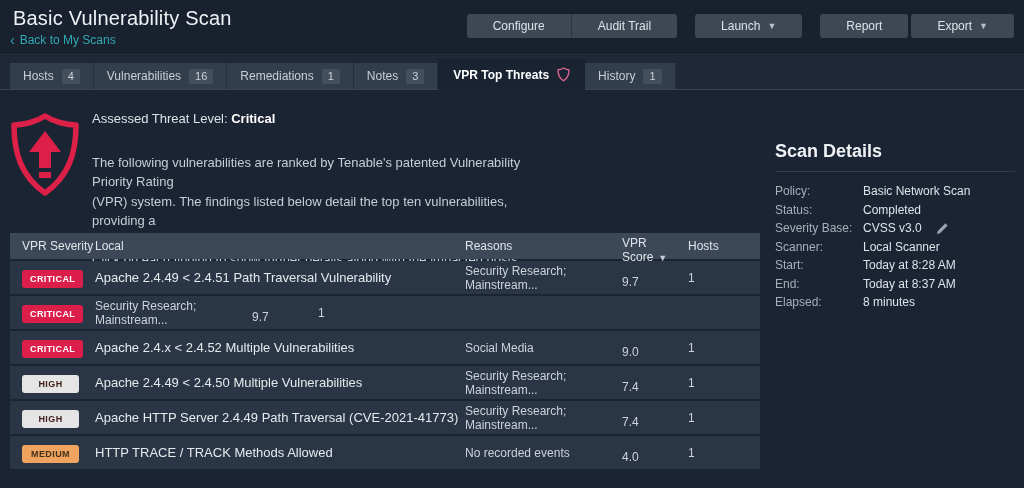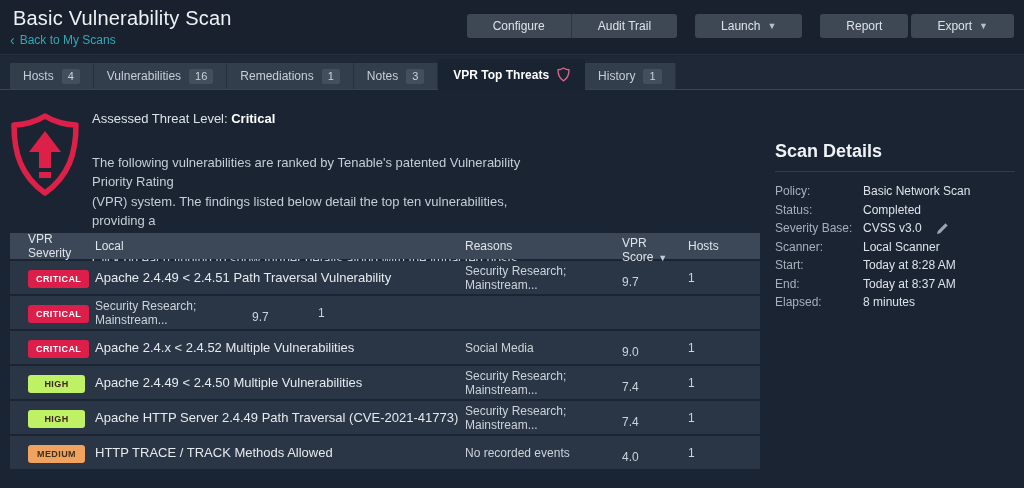--- a/index.html
+++ b/index.html
@@ -75,35 +75,35 @@
   
   .vuln-table { position:absolute; left:10px; top:233px; width:750px; }
   .t-head {
     display:flex; align-items:center; height:26px;
     background:#3c4857; color:#dfe4ea; font-size:12px;
   }
   .t-row {
     display:flex; align-items:center; height:33px; margin-top:2px;
     background:#2a3545; cursor:pointer;
   }
-  .col-sev { width:85px; padding-left:18px; }
+  .col-sev { width:85px; padding-left:12px; }
   .col-name { width:370px; }
   .col-reasons { width:157px; }
   .col-score { width:66px;margin-top:8px; }
   .col-hosts { width:72px; }
   .t-row .col-name { font-size:13px; color:#e5eaee; }
   .t-row .col-reasons, .t-row .col-score, .t-row .col-hosts { font-size:12px; color:#ccd3db; }
   .sort-caret { font-size:9px; color:#c3cbd4; margin-left:5px; }
   .badge {
     display:inline-block; min-width:57px; text-align:center;
     font-size:9px; font-weight:bold; letter-spacing:0.4px;
     padding:4px 8px; border-radius:3px;
   }
   .badge-critical { background:#dc1e4b; color:#ffffff; }
-  .badge-high     { background:#bef264; color:#42211c; }
+  .badge-high     { background:#e5e5e5; color:#42211c; }
   .badge-medium   { background:#efa35e; color:#42301a; }
 
   
   .scan-details { position:absolute; left:775px; top:141px; width:240px; }
   .sd-title { font-size:18px; font-weight:bold; color:#f0f3f6; }
   .sd-divider { height:1px; background:#323d4c; margin:9px 0 10px 0; }
   .sd-row { display:flex; align-items:center; height:18.5px; font-size:12px; }
   .sd-label { width:88px; color:#a6b0bb; }
   .sd-value { color:#dde3e9; display:flex; align-items:center; gap:14px; }
   .pencil-icon { cursor:pointer; display:inline-flex; }

